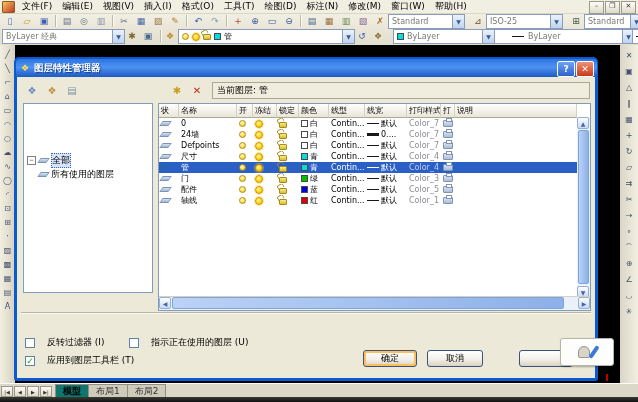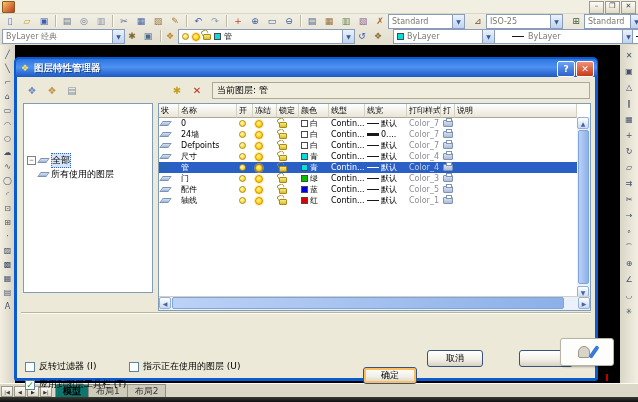--- a/index.html
+++ b/index.html
@@ -105,21 +105,21 @@
   .hscroll{position:absolute;left:0;bottom:0;width:431px;height:13px;background:#EAF1FB;border-top:1px solid #D5D1C2;}
   .sb-btn{position:absolute;width:12px;height:12px;background:linear-gradient(#FDFEFF,#C9D9F2);
           border:1px solid #96AFD3;border-radius:2px;color:#4467A3;font-size:6px;display:flex;
           align-items:center;justify-content:center;box-sizing:border-box;}
   .sb-thumb{position:absolute;background:linear-gradient(90deg,#BCD2F6,#8CB0E8);
           border:1px solid #7FA4DC;border-radius:2px;box-sizing:border-box;}
   
   #dlg-statusline{position:absolute;left:4px;top:252px;width:570px;border-top:1px solid #B8B4A4;
           box-shadow:0 1px 0 #FCFBF4;}
   #dlg-status{position:absolute;left:6px;top:257px;font-size:9px;}
-  .cb{position:absolute;display:flex;align-items:center;gap:4px;font-size:9px;white-space:nowrap;margin-top:24px;}
+  .cb{position:absolute;display:flex;align-items:center;gap:12px;font-size:9px;white-space:nowrap;}
   .cb .box{width:10px;height:10px;background:#fff;border:1px solid #5E82A4;font-size:9px;line-height:9px;
           color:#21A121;text-align:center;flex:none;box-sizing:border-box;}
   .xpbtn{position:absolute;height:17px;border:1px solid #39537C;border-radius:3px;font-size:9px;
           text-align:center;line-height:15px;background:linear-gradient(#FFFFFF,#F2F0E8 55%,#D9D2C2);
           box-sizing:border-box;}
   .xpbtn.focus{box-shadow:inset 0 0 0 2px #FFBE5E;}
   
   #overlay{position:absolute;left:560px;top:338px;width:52px;height:26px;background:#FDFDFB;
           border:1px solid #B8B4A8;border-radius:3px;z-index:20;box-shadow:1px 1px 2px rgba(0,0,0,.3);
           display:flex;align-items:center;justify-content:center;gap:2px;}
@@ -136,20 +136,33 @@
   #bottomstrip{position:absolute;left:0;top:397px;width:638px;height:5px;
           background:linear-gradient(#3A3A34,#101010);}
 </style>
 </head>
 <body>
 
 <div id="root">
   <div id="topchrome">
     <div id="menubar">
       <span id="appicon"></span>
+      <span id="menu-items" style="display:flex;">
+          <span class="menu-item">文件(F)</span>
+          <span class="menu-item">编辑(E)</span>
+          <span class="menu-item">视图(V)</span>
+          <span class="menu-item">插入(I)</span>
+          <span class="menu-item">格式(O)</span>
+          <span class="menu-item">工具(T)</span>
+          <span class="menu-item">绘图(D)</span>
+          <span class="menu-item">标注(N)</span>
+          <span class="menu-item">修改(M)</span>
+          <span class="menu-item">窗口(W)</span>
+          <span class="menu-item">帮助(H)</span>
+        </span>
       <span id="mdi">
           <span class="mdi-btn">–</span>
           <span class="mdi-btn">❐</span>
           <span class="mdi-btn">✕</span>
         </span>
     </div>
     <div id="toolbar1">
         <span class="tbtn" style="color: rgb(85, 119, 200);">▯</span>
         <span class="tbtn" style="color: rgb(200, 155, 40);">▱</span>
         <span class="tbtn" style="color: rgb(59, 93, 180);">▣</span>
@@ -628,21 +641,21 @@
           <span class="box"></span>
           <span>反转过滤器 (I)</span>
         </label><label class="cb" style="left: 112px; top: 276px;">
           <span class="box"></span>
           <span>指示正在使用的图层 (U)</span>
         </label><label class="cb" style="left: 8px; top: 294px;">
           <span class="box">✓</span>
           <span>应用到图层工具栏 (T)</span>
         </label></span>
 
-    <span class="xpbtn focus" style="left:346px;top:307px;width:54px;">确定</span>
+    <span class="xpbtn focus" style="left:346px;top:290px;width:54px;">确定</span>
     <span class="xpbtn" style="left:410px;top:290px;width:56px;">取消</span>
     <span class="xpbtn" style="left:502px;top:290px;width:54px;"></span>
   </div>
 
   <div id="overlay">
     <span class="hand"></span>
     <span class="wrench"></span>
   </div>
 
   <div id="tabsbar">

